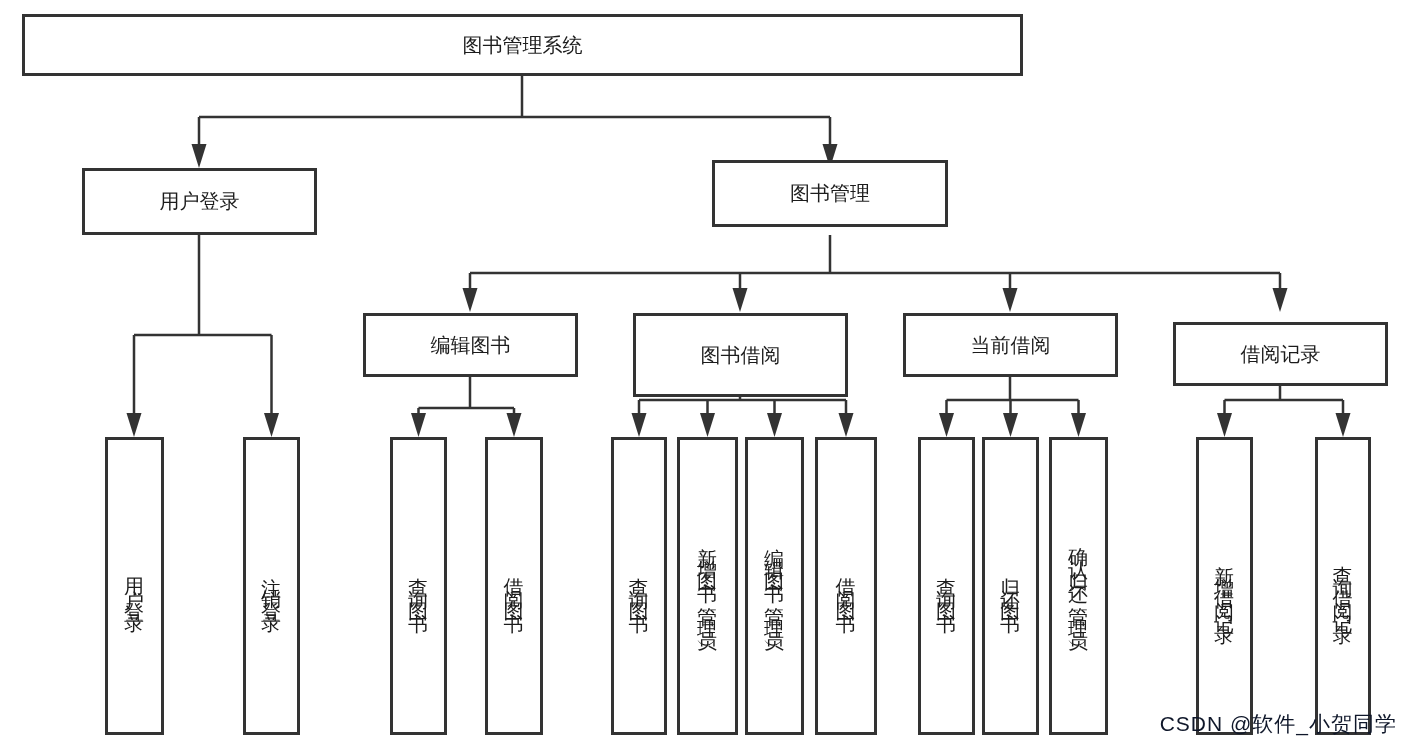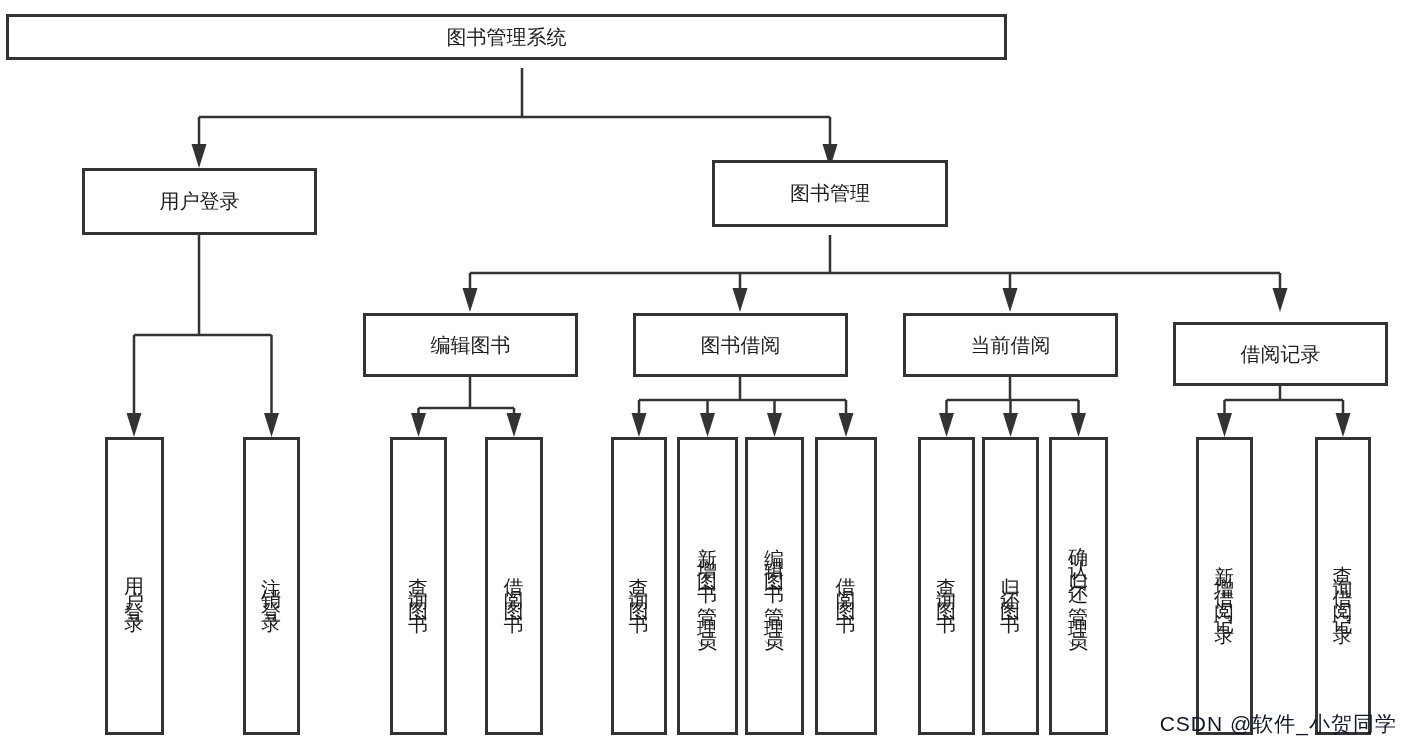--- a/index.html
+++ b/index.html
@@ -64,27 +64,27 @@
       <polygon points="1003,413 1018,413 1010.5,437"></polygon>
       <polygon points="1071,413 1086,413 1078.5,437"></polygon>
     </g>
     <g>
       <path d="M1280,377 V400 M1224.5,400 H1343 M1224.5,400 V415 M1343,400 V415"></path>
       <polygon points="1217,413 1232,413 1224.5,437"></polygon>
       <polygon points="1335.5,413 1350.5,413 1343,437"></polygon>
     </g>
   </svg>
 
-  <div class="node" style="left:6px;top:14px;width:1001px;height:46px">图书管理系统</div>
+  <div class="node" style="left:22px;top:14px;width:1001px;height:62px">图书管理系统</div>
 
   <div class="node" style="left:82px;top:168px;width:235px;height:67px">用户登录</div>
   <div class="node" style="left:712px;top:160px;width:236px;height:67px">图书管理</div>
 
   <div class="node" style="left:363px;top:313px;width:215px;height:64px">编辑图书</div>
-  <div class="node" style="left:633px;top:313px;width:215px;height:64px">图书借阅</div>
+  <div class="node" style="left:633px;top:313px;width:215px;height:84px">图书借阅</div>
   <div class="node" style="left:903px;top:313px;width:215px;height:64px">当前借阅</div>
   <div class="node" style="left:1173px;top:322px;width:215px;height:64px">借阅记录</div>
 
   <div class="node leaf" style="left:105px;top:437px;width:59px;height:298px">
     <span class="vtext">用户登录</span>
   </div>
   <div class="node leaf" style="left:243px;top:437px;width:57px;height:298px">
     <span class="vtext">注销登录</span>
   </div>
   <div class="node leaf" style="left:390px;top:437px;width:57px;height:298px">

